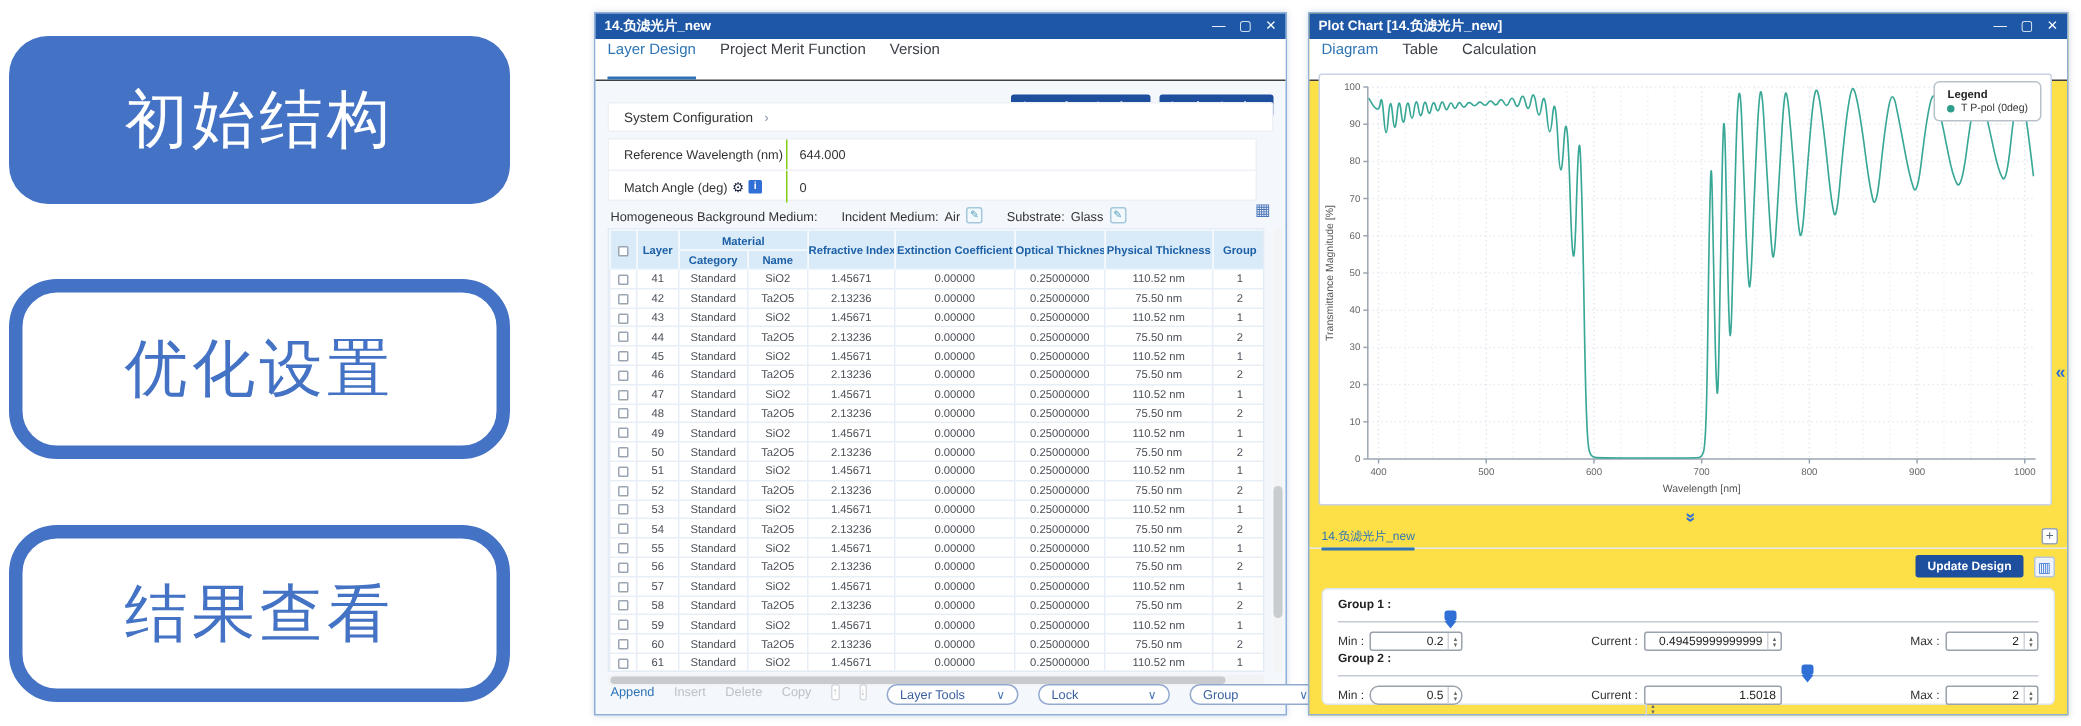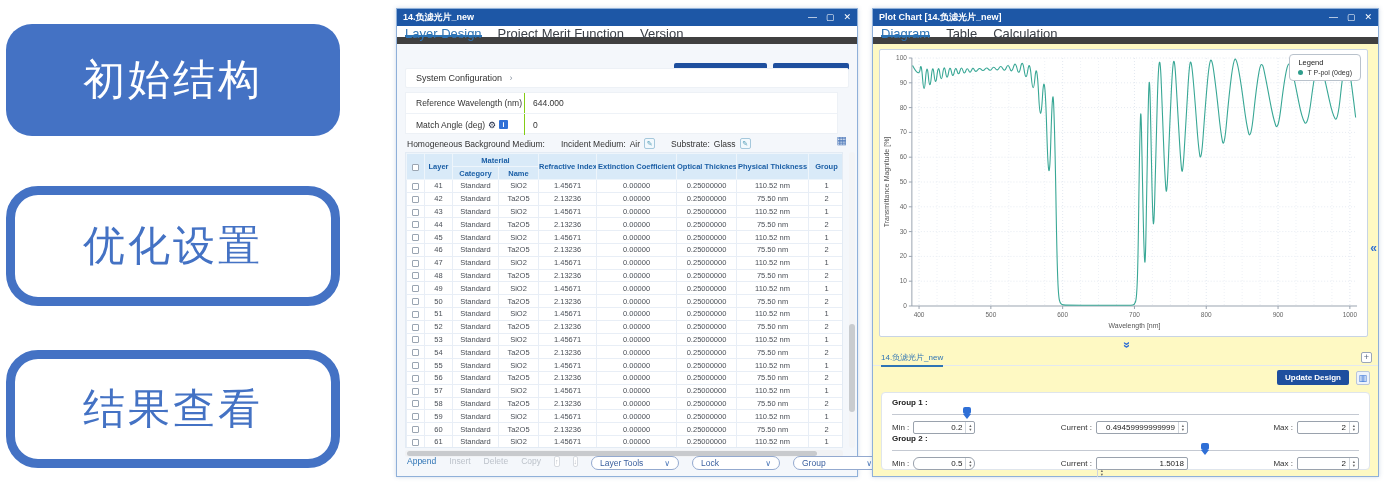--- a/index.html
+++ b/index.html
@@ -12,21 +12,21 @@
         font-family:"Liberation Serif",serif;font-size:42px;letter-spacing:3px;cursor:pointer}
   .step.filled{background:#4472c4;color:#fff;border-radius:26px}
   .step.outline{background:#fff;color:#4472c4;border:9px solid #4472c4;border-radius:32px}
 
   
   .win{position:absolute;background:#f4f7fb;border:1px solid #8fb0d9;box-shadow:0 0 4px rgba(60,100,160,.25)}
   .titlebar{height:17px;background:#1d57a6;color:#fff;display:flex;align-items:center;padding:0 6px;font-size:9px;font-weight:bold}
   .titlebar .title{flex:1;white-space:nowrap;overflow:hidden}
   .winctl{display:flex;gap:9px;font-size:9px;font-weight:normal}
   .winctl span{cursor:pointer;line-height:17px}
-  .tabbar{height:18px;background:#fff;border-bottom:7px solid #404040;display:flex;gap:16px;padding:0 8px;font-size:13px}
+  .tabbar{height:28px;background:#fff;border-bottom:1px solid #404040;display:flex;gap:16px;padding:0 8px;font-size:10px}
   .tabbar .tab{line-height:15px;color:#3a3f46;cursor:pointer;border-bottom:2px solid transparent}
   .tabbar .tab.active{color:#2e74b5;border-bottom-color:#2e74b5}
 
   
   .win-layer{left:396px;top:8px;width:462px;height:469px}
   .catalog-btns{position:absolute;right:8px;top:54px;display:flex;gap:6px}
   .btn-dark{background:#1e4f9e;color:#fff;border:none;border-radius:2px;font-size:8px;font-weight:bold;
             height:15px;line-height:15px;padding:0 8px;cursor:pointer;font-family:"Liberation Sans",sans-serif}
   .sysconf{position:absolute;left:8px;right:8px;top:59px;height:20px;background:#fff;border:1px solid #edf1f6;border-radius:2px;
            line-height:18px;padding-left:10px;font-size:9px;color:#333;cursor:pointer}
@@ -58,25 +58,25 @@
   .tfooter .act{cursor:pointer}
   .tfooter .act.on{color:#2e74b5}
   .tfooter .act.off{color:#bcc2ca}
   .mini-btn{width:11px;height:11px;border:1px solid #d6dae0;border-radius:2px;color:#b7bcc4;font-size:7px;
             display:flex;align-items:center;justify-content:center;cursor:pointer;background:#fff}
   .ddl{height:14px;border:1px solid #93a9cf;border-radius:7px;background:#fff;color:#3a5f9e;font-size:8.5px;
        display:flex;align-items:center;justify-content:space-between;padding:0 8px;min-width:88px;cursor:pointer}
   .ddl .dchev{color:#4a76b8;font-size:8px;margin-left:10px}
 
   
-  .win-plot{left:872px;top:8px;width:507px;height:469px;background:#fef9c3}
+  .win-plot{left:872px;top:8px;width:507px;height:469px;background:#fde047}
   .chartbox{position:absolute;left:6px;right:10px;top:40px;height:288px;background:#fff;border:1px solid #c8d4e4;border-radius:2px}
   .chartbox svg{position:absolute;left:0;top:0;width:100%;height:100%}
   .legend{position:absolute;right:6px;top:4px;background:#fff;border:1px solid #b9c2cc;border-radius:4px;padding:3px 8px 4px 8px}
-  .legend-title{font-size:7.5px;font-weight:normal;color:#222}
+  .legend-title{font-size:7.5px;font-weight:bold;color:#222}
   .legend-item{font-size:7px;color:#333;display:flex;align-items:center;gap:4px;margin-top:2px}
   .ldot{width:5px;height:5px;border-radius:50%}
   .collapse-left{position:absolute;right:1px;top:232px;color:#2f6fd6;font-size:12px;font-weight:bold;cursor:pointer}
   .collapse-down{position:absolute;left:50%;top:329px;transform:translateX(-50%) rotate(-90deg);color:#2f6fd6;font-size:12px;font-weight:bold;cursor:pointer}
   .design-tabrow{position:absolute;left:0;right:0;top:342px;height:15px;border-bottom:1px solid #e4e9f0}
   .design-tab{position:absolute;left:8px;top:1px;font-size:8px;color:#2e74b5;padding-bottom:2px;border-bottom:2px solid #2e74b5;cursor:pointer}
   .plus-box{position:absolute;right:6px;top:1px;width:11px;height:11px;border:1px solid #9aa6b8;border-radius:2px;color:#5a6a80;
             font-size:9px;line-height:9px;text-align:center;cursor:pointer;background:#fff}
   .update-row{position:absolute;right:8px;top:361px;display:flex;align-items:center;gap:7px}
   .chart-icon{width:14px;height:14px;border:1px solid #b9c6da;border-radius:2px;background:#eef3fa;color:#2f6fd6;

